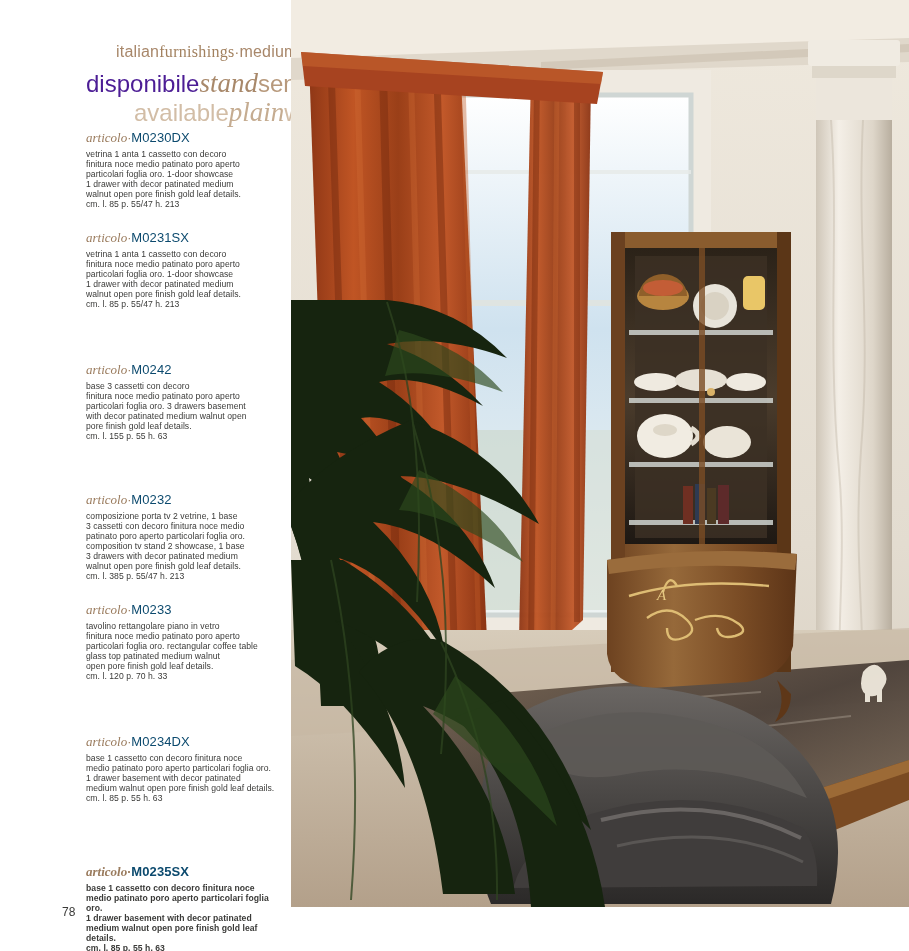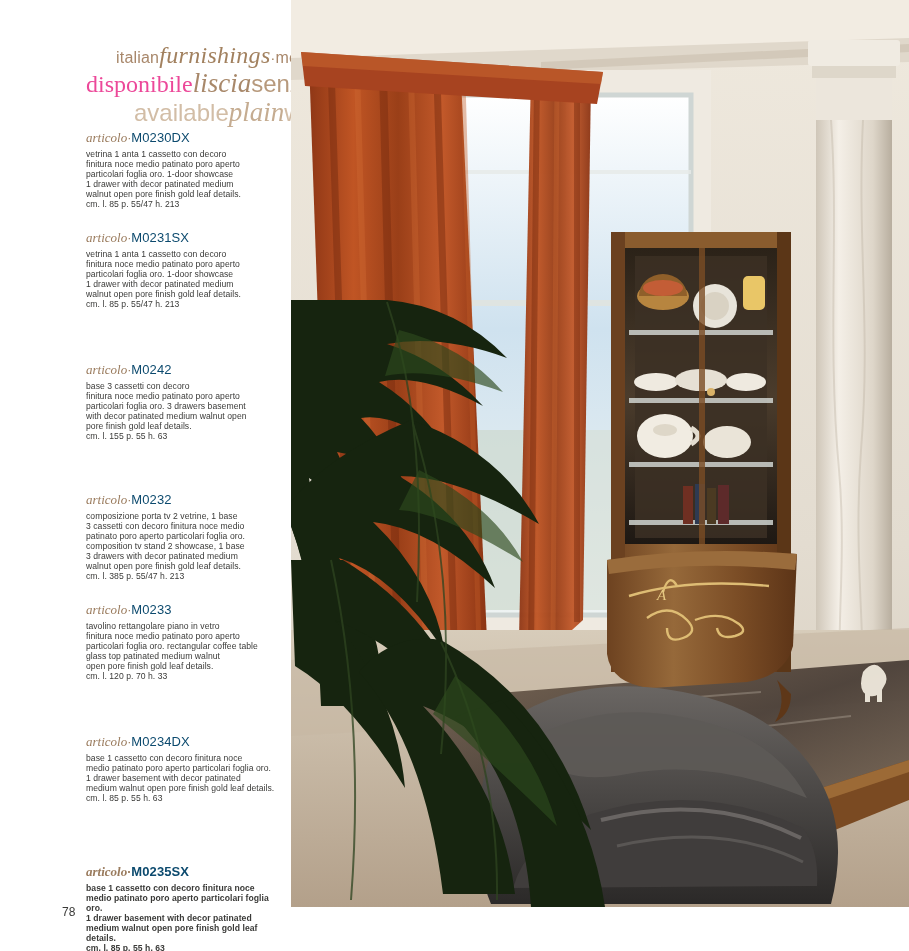--- a/index.html
+++ b/index.html
@@ -28,22 +28,21 @@
     left: 84px;
     top: 42px;
     font-size: 17px;
     color: #9e7c5e;
     letter-spacing: 0.2px;
     white-space: nowrap;
   }
   .brand .b-italian { font-family: "Liberation Sans", sans-serif; font-size: 16px; color:#a8876a;margin-left:32px; }
   .brand .b-furn {
     font-family: "Liberation Serif", serif;
-    font-style: italic;
-    font-size: 24px;
+    font-size: 16px;
     color: #a2815f;
     letter-spacing: 0.3px;
   }
   .brand .b-dot { color:#a2815f; font-size: 14px; }
   .brand .b-design { font-size: 16px; color: #a8876a; }
 
   
   .titleblock {
     position: absolute;
     left: 86px;
@@ -53,21 +52,21 @@
     pointer-events: none;
   }
   .title-l1 {
     position: absolute;
     left: 0;
     top: 0;
     white-space: nowrap;
     font-size: 25px;
     color: #b09273;
   }
-  .title-l1 .w1 { font-family: Liberation Serif, serif; font-size: 24px; color: #ec4899; }
+  .title-l1 .w1 { font-family: Liberation Sans, sans-serif; font-size: 24px; color: #4c1d95; }
   .title-l1 .w2 { font-family: "Liberation Serif", serif; font-style: italic; font-size: 27px; color: #a8886a; }
   .title-l1 .w3 { font-family: "Liberation Sans", sans-serif; font-size: 24px; color: #b7997c; }
   .title-l1 .w4 {
     font-family: "Liberation Serif", serif;
     font-style: italic;
     font-size: 27px;
     color: #d9c7b2;
   }
 
   .title-l2 {
@@ -141,21 +140,21 @@
 <body>
 
 <div class="page">
 
   <div class="brand">
     <span class="b-italian">italian</span><span class="b-furn">furnishings</span><span class="b-dot">·</span><span class="b-design">medium</span>
   </div>
 
   <div class="titleblock">
     <div class="title-l1">
-      <span class="w1">disponibile</span><span class="w2">liscia</span><span class="w3">senza</span><span class="w4">decori</span>
+      <span class="w1">disponibile</span><span class="w2">stand</span><span class="w3">senza</span><span class="w4">decori</span>
     </div>
     <div class="title-l2">
       <span class="w1">available</span><span class="w2">plain</span><span class="w3">without</span><span class="w4">decoration</span>
     </div>
   </div>
 
   <div class="col">
 
     <div class="item" style="position:absolute;left:0;top:0;width:196px;">
       <div class="item-head">

